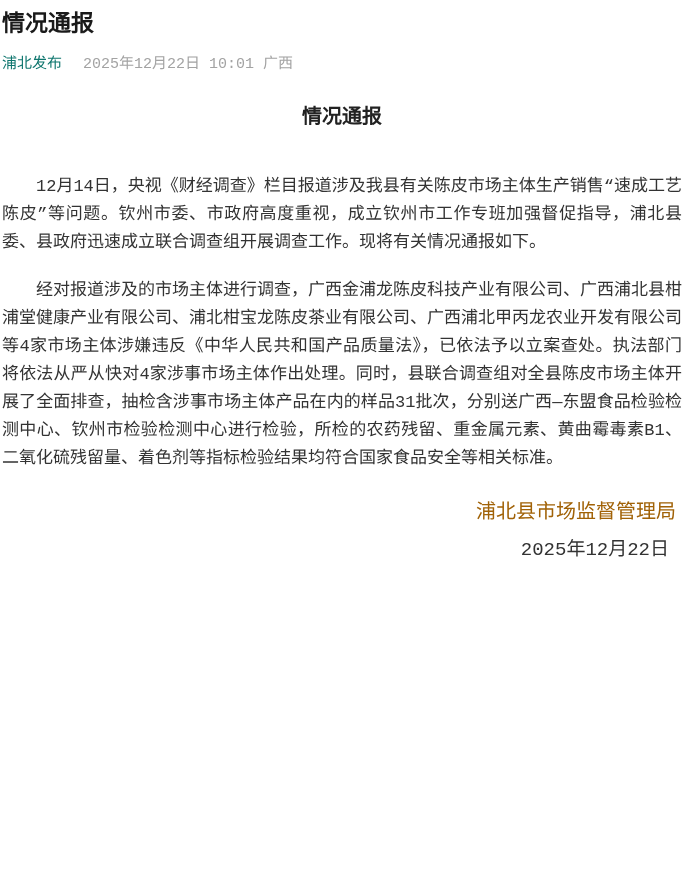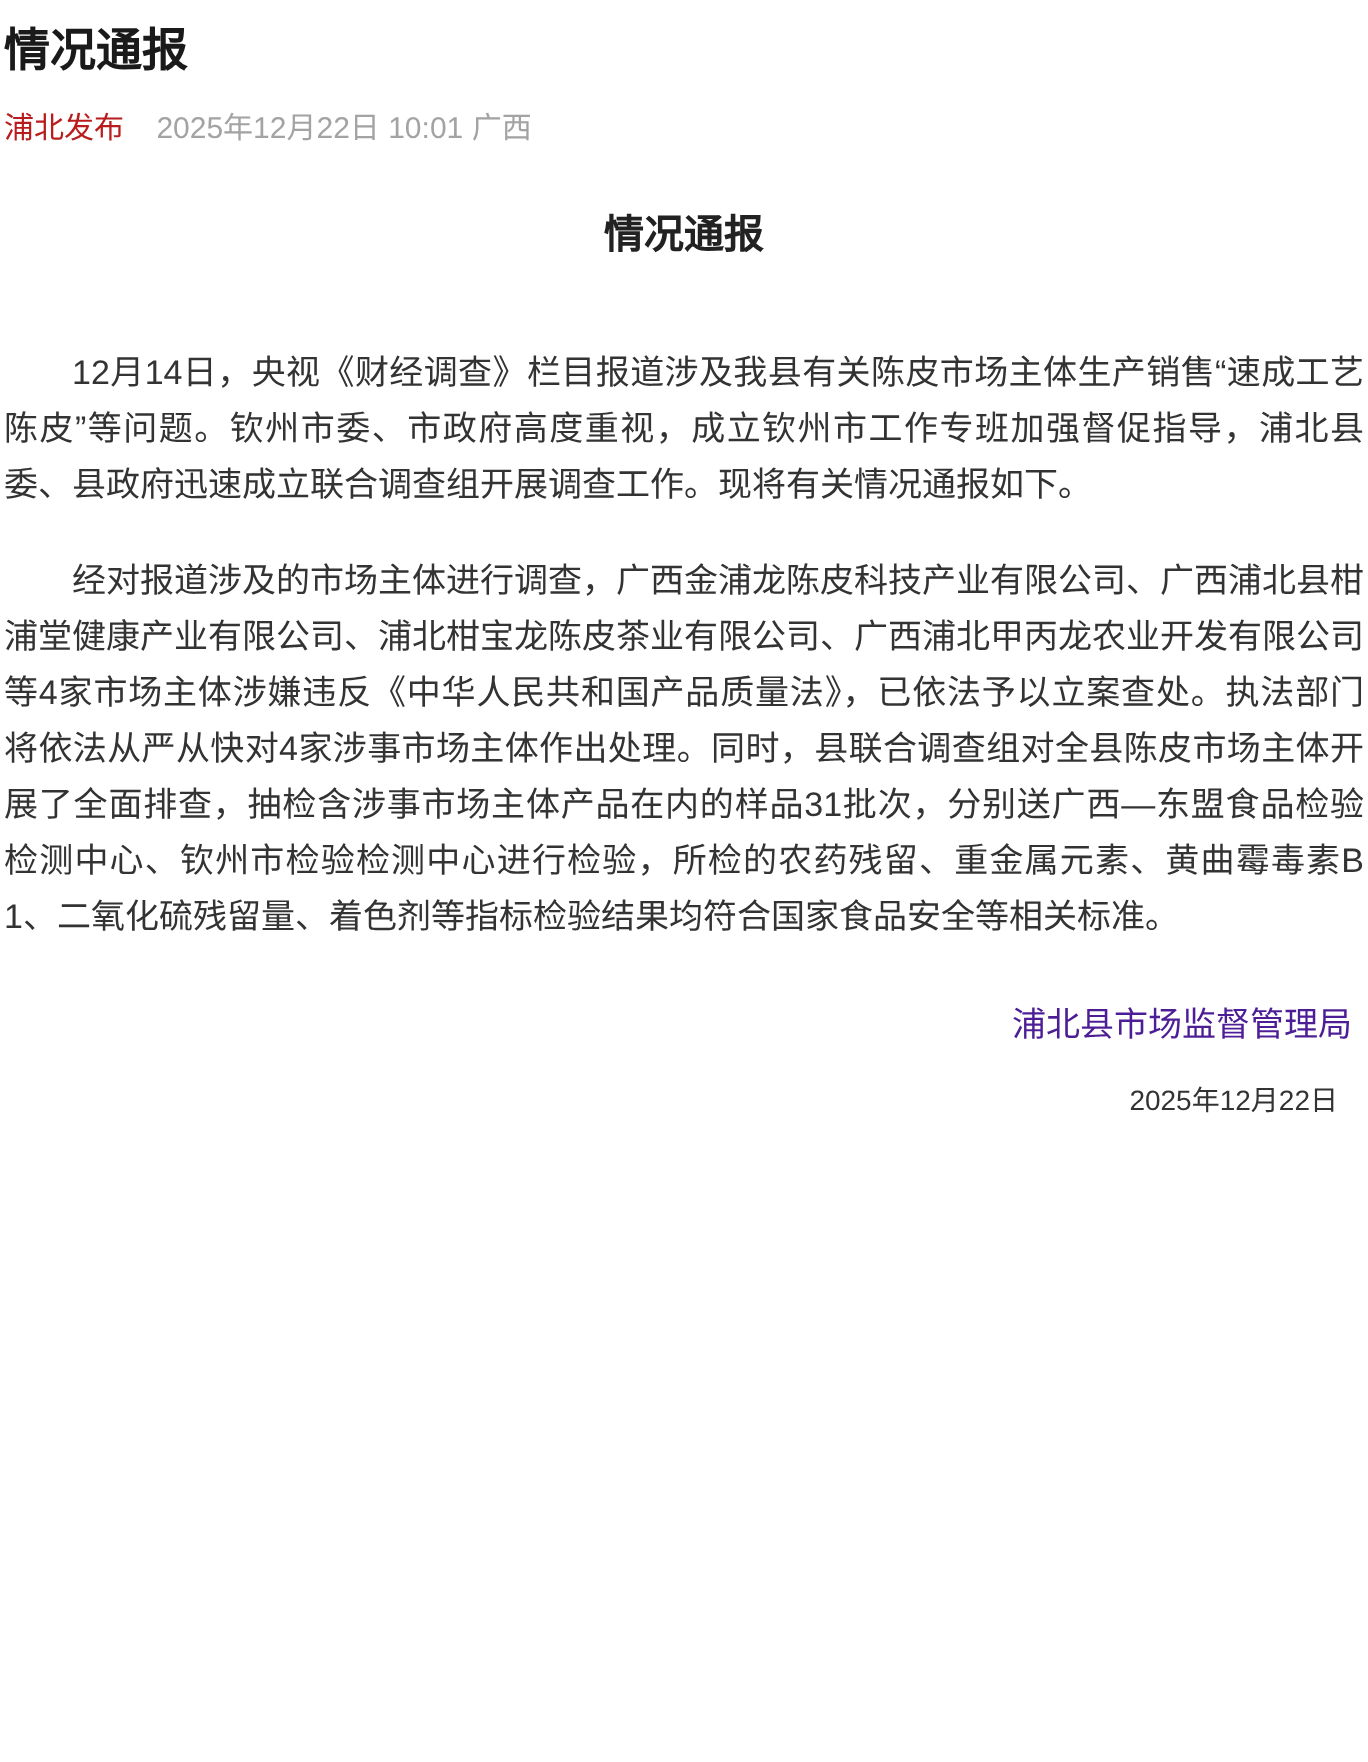--- a/index.html
+++ b/index.html
@@ -9,36 +9,37 @@
     padding: 0;
     background: #ffffff;
     font-family: "Liberation Sans", "DejaVu Sans", sans-serif;
   }
   .page {
     width: 684px;
     min-height: 881px;
     margin: 0 auto;
     background: #ffffff;
     padding: 6px 2px 6px 2px;
+    font-family: Liberation Mono, monospace;
   }
   .page-title {
     font-size: 23px;
     line-height: 30px;
     font-weight: 700;
     color: #1a1a1a;
     margin: 4px 0 14px 0;
   }
   .meta-row {
     font-size: 15px;
     line-height: 21px;
     color: #a3a3a3;
     white-space: nowrap;
   }
   .meta-account {
-    color: #b91c1c;
+    color: #0f766e;
     margin-right: 12px;
     cursor: pointer;
   }
   .meta-time { }
   .doc-heading {
     text-align: center;
     font-size: 20px;
     line-height: 26px;
     font-weight: 700;
     color: #222222;
@@ -48,29 +49,29 @@
     font-size: 17px;
     line-height: 28px;
     color: #333333;
     text-align: justify;
     text-indent: 2em;
     margin: 20px 0 0 0;
     word-break: break-all;
   }
   .article-body p:first-child { margin-top: 42px; }
   .sig-line {
-    font-size: 17px;
+    font-size: 20px;
     line-height: 28px;
-    color: #4c1d95;
+    color: #a16207;
     text-align: right;
     margin: 26px 0 0 0;
     padding-right: 6px;
   }
   .date-line {
-    font-size: 14px;
+    font-size: 19px;
     line-height: 28px;
     color: #333333;
     text-align: right;
     margin: 9px 0 0 0;
     padding-right: 13px;
   }
 </style>
 </head>
 <body>
 

